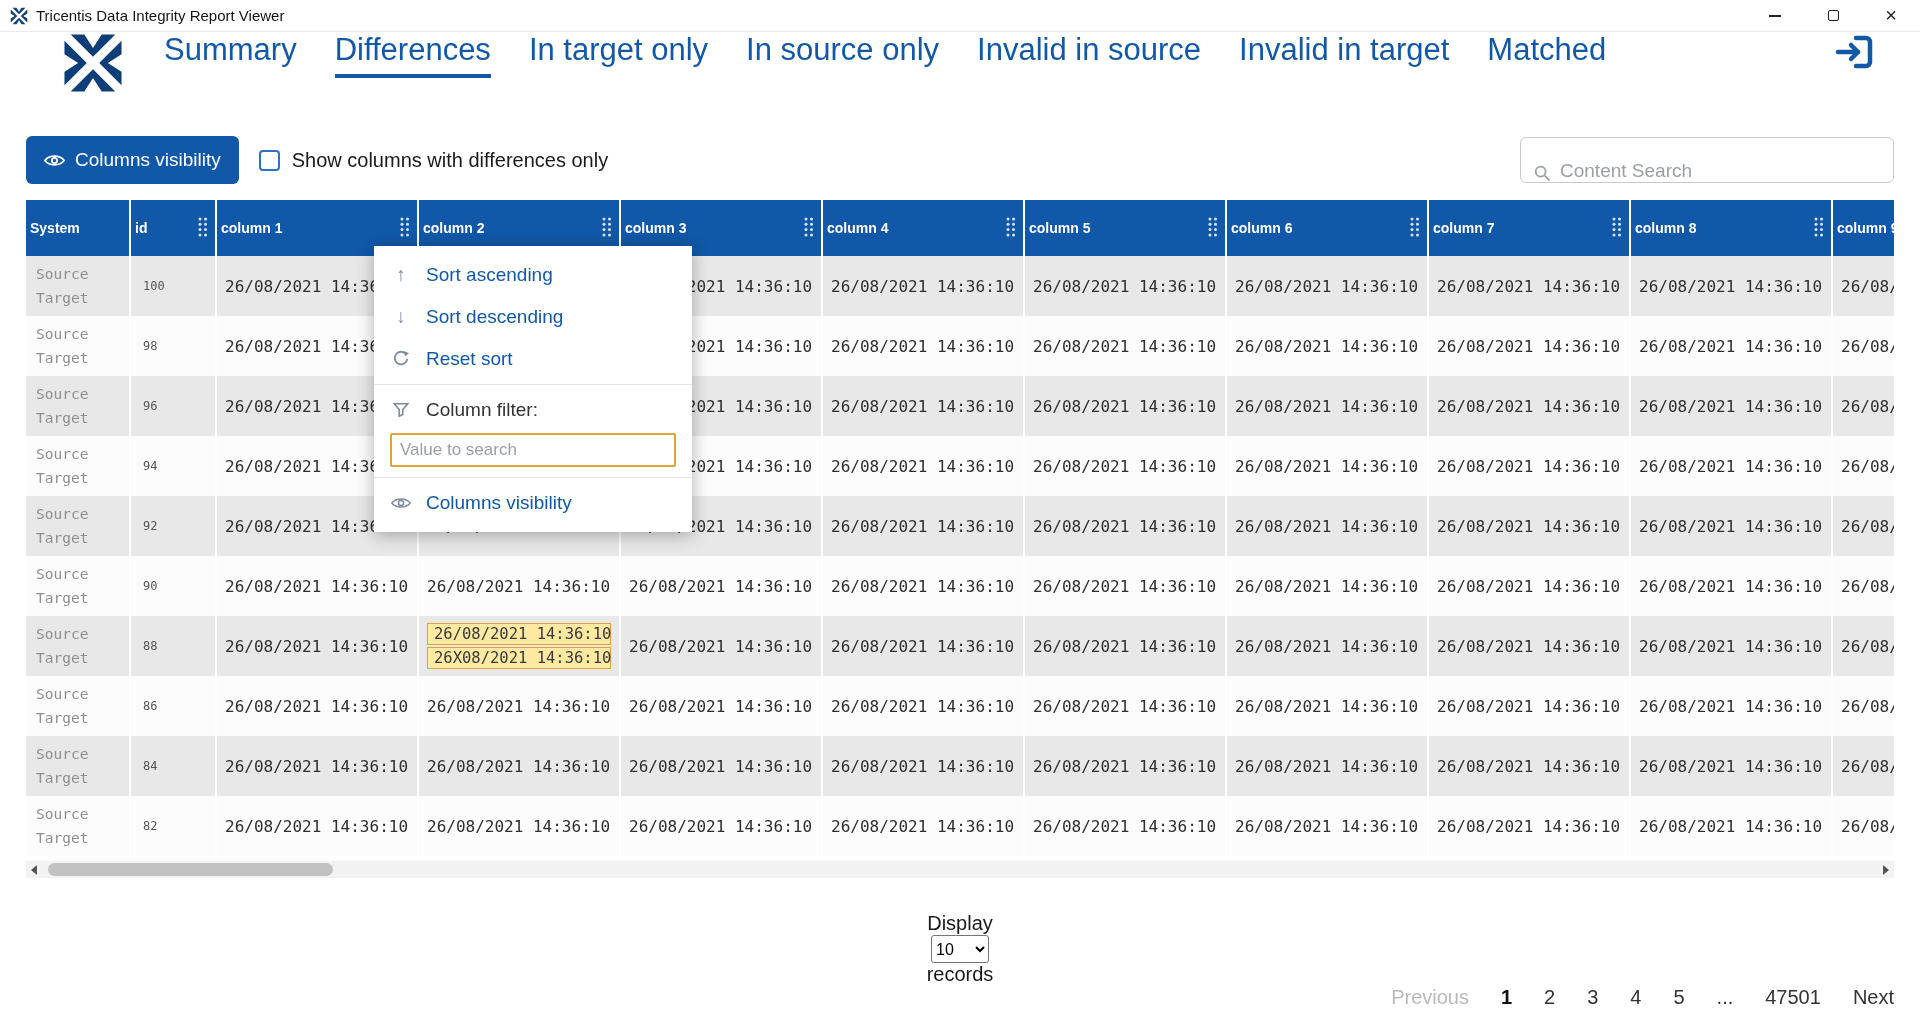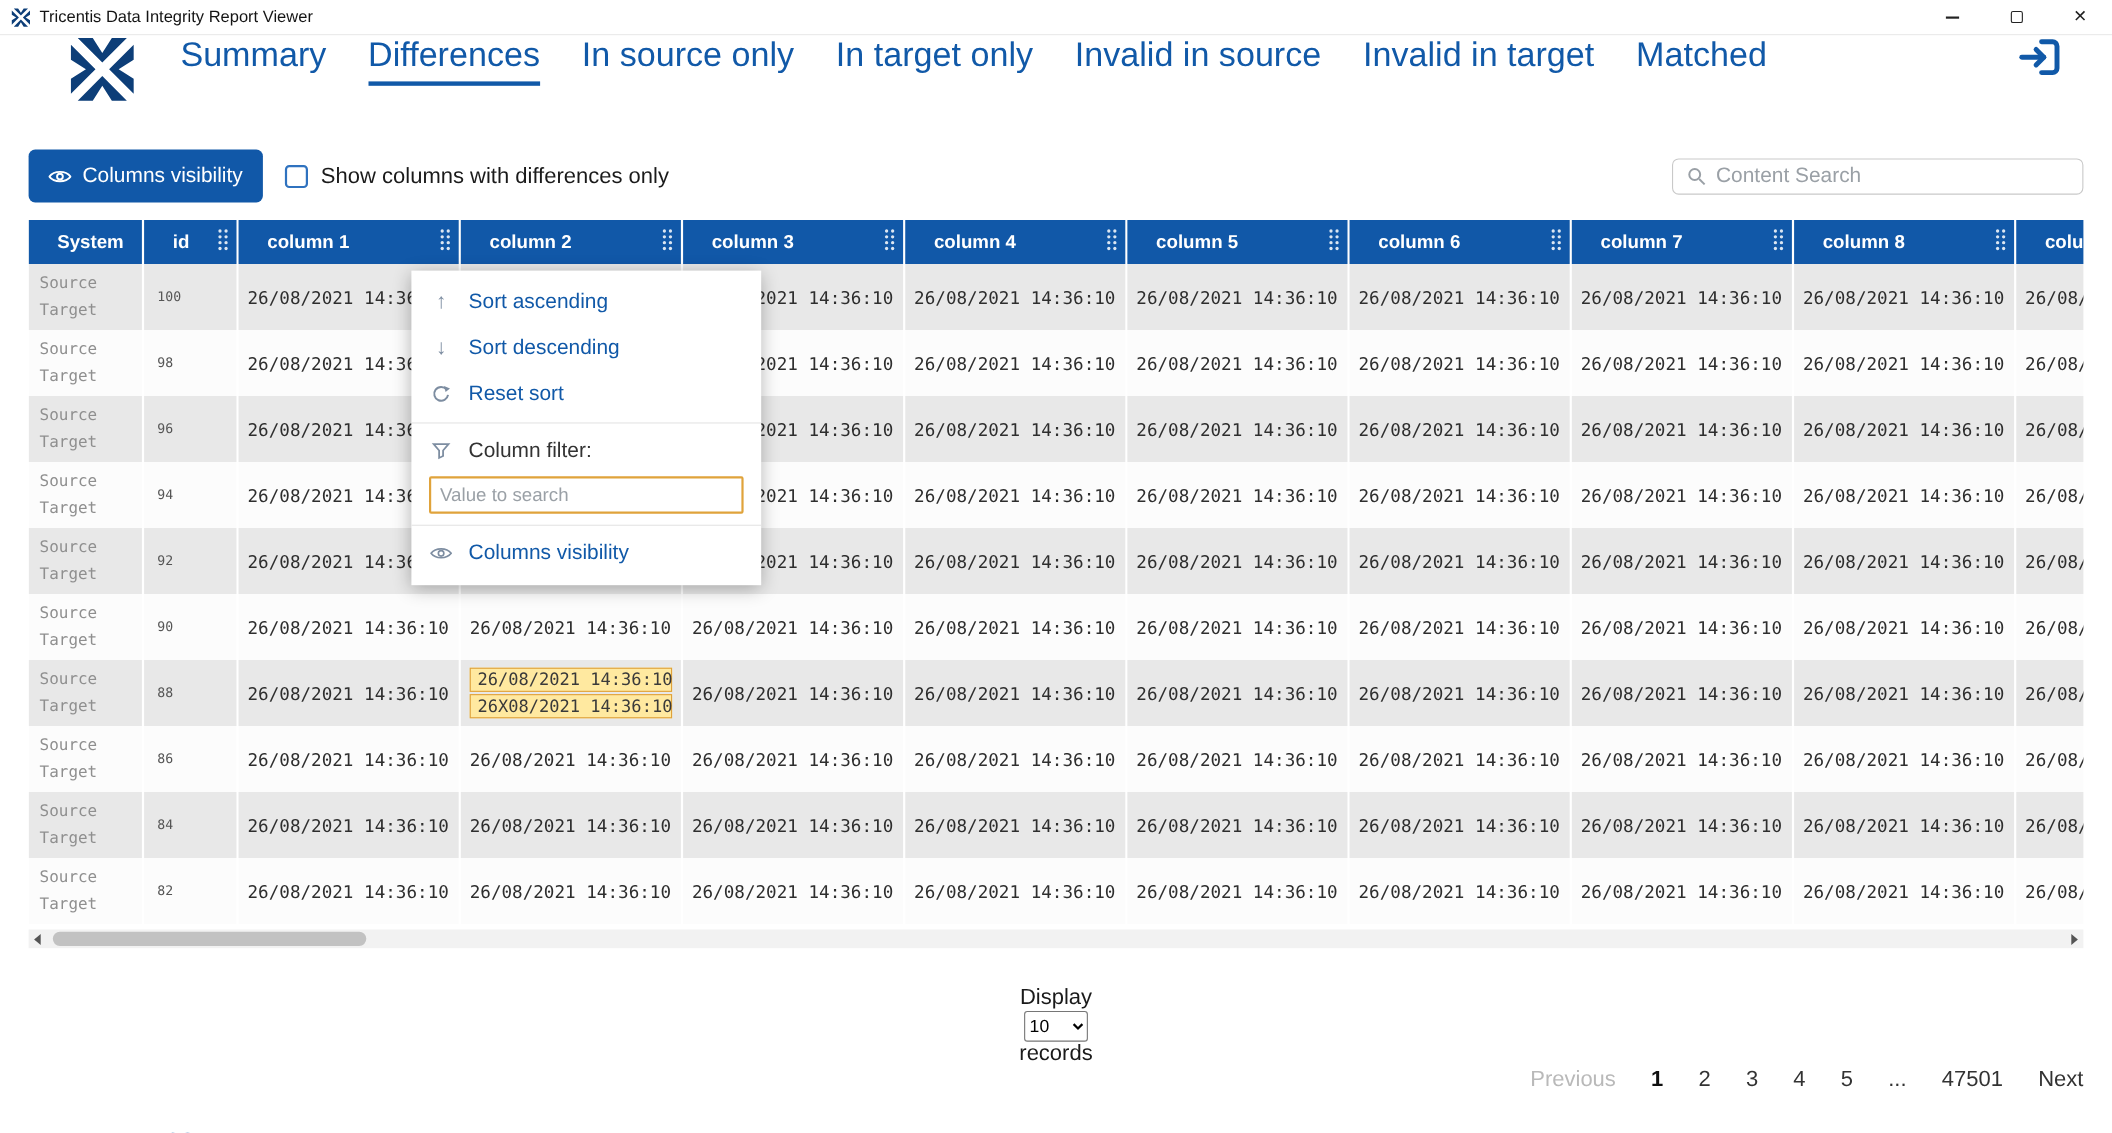--- a/index.html
+++ b/index.html
@@ -27,30 +27,30 @@
   .tab.active { border-bottom-color:#1159a8; }
   .exit { margin-left:auto; display:flex; align-items:center; }
 
   
   .toolbar { display:flex; align-items:center; padding:4px 26px 16px; }
   .cv-btn { display:flex; align-items:center; gap:10px; background:#1158a8; color:#fff;
     font-size:19px; padding:13px 18px; border:none; border-radius:6px; }
   .cb-wrap { display:flex; align-items:center; gap:12px; margin-left:20px;
     font-size:20px; color:#1a1a1a; }
   .cb { width:21px; height:21px; border:2px solid #2f72bf; border-radius:4px; background:#fff; }
-  .search { margin-left:auto; width:374px; height:33px; border:1px solid #c9c9c9;
-    border-radius:6px; display:flex; align-items:center; gap:9px; padding:0 12px; background:#fff; }
+  .search { margin-left:auto; width:374px; height:46px; border:1px solid #c9c9c9;
+    border-radius:6px; display:flex; align-items:flex-end; gap:9px; padding:0 12px; background:#fff; }
   .search input { border:none; outline:none; flex:1; font-size:19px; color:#333; background:transparent; }
   .search input::placeholder { color:#9aa0a6; }
 
   
   .table-wrap { margin:0 26px; width:1868px; overflow:hidden; position:relative; }
   table { border-collapse:separate; border-spacing:0; table-layout:fixed; width:2009px; }
-  th { background:#1158a8; color:#fff; font-size:17px; font-weight:bold; height:40px;
-    text-align:left; padding:0 6px 0 26px; border-right:2px solid #fff;
+  th { background:#1158a8; color:#fff; font-size:14px; font-weight:bold; height:56px;
+    text-align:left; padding:0 6px 0 4px; border-right:2px solid #fff;
     overflow:hidden; white-space:nowrap; }
   .th-inner { display:flex; align-items:center; justify-content:space-between; }
   td { height:60px; border-right:2px solid #fff; overflow:hidden; white-space:nowrap;
     vertical-align:middle; }
   tr.gray td  { background:#e8e8e8; }
   tr.white td { background:#fcfcfc; }
   td.sys { font-family:"DejaVu Sans Mono", monospace; font-size:14.5px; color:#8f8f8f;
     padding:0 8px 0 10px; line-height:24px; }
   td.idc { font-family:"DejaVu Sans Mono", monospace; font-size:12px; color:#555;
     padding:0 8px 0 12px; }
@@ -130,22 +130,22 @@
     <svg viewBox="0 0 100 100" fill="#0d3e78">
       <polygon points="14,4 50,40 86,4 64,4 50,26 36,4"></polygon>
       <polygon points="14,96 50,60 86,96 64,96 50,74 36,96"></polygon>
       <polygon points="4,14 40,50 4,86 4,64 26,50 4,36"></polygon>
       <polygon points="96,14 60,50 96,86 96,64 74,50 96,36"></polygon>
     </svg>
   </span>
   <div class="tabs">
       <div class="tab">Summary</div>
       <div class="tab active">Differences</div>
+      <div class="tab">In target only</div>
       <div class="tab">In source only</div>
-      <div class="tab">In target only</div>
       <div class="tab">Invalid in source</div>
       <div class="tab">Invalid in target</div>
       <div class="tab">Matched</div>
     </div>
   <span class="exit">
     <svg width="44" height="40" viewBox="0 0 44 40" fill="none" stroke="#1159a8" stroke-width="4.5" stroke-linecap="round" stroke-linejoin="round">
       <path d="M24 6 H34 A4 4 0 0 1 38 10 V30 A4 4 0 0 1 34 34 H24"></path>
       <path d="M6 20 H26"></path>
       <path d="M19 13 L26 20 L19 27"></path>
     </svg>

